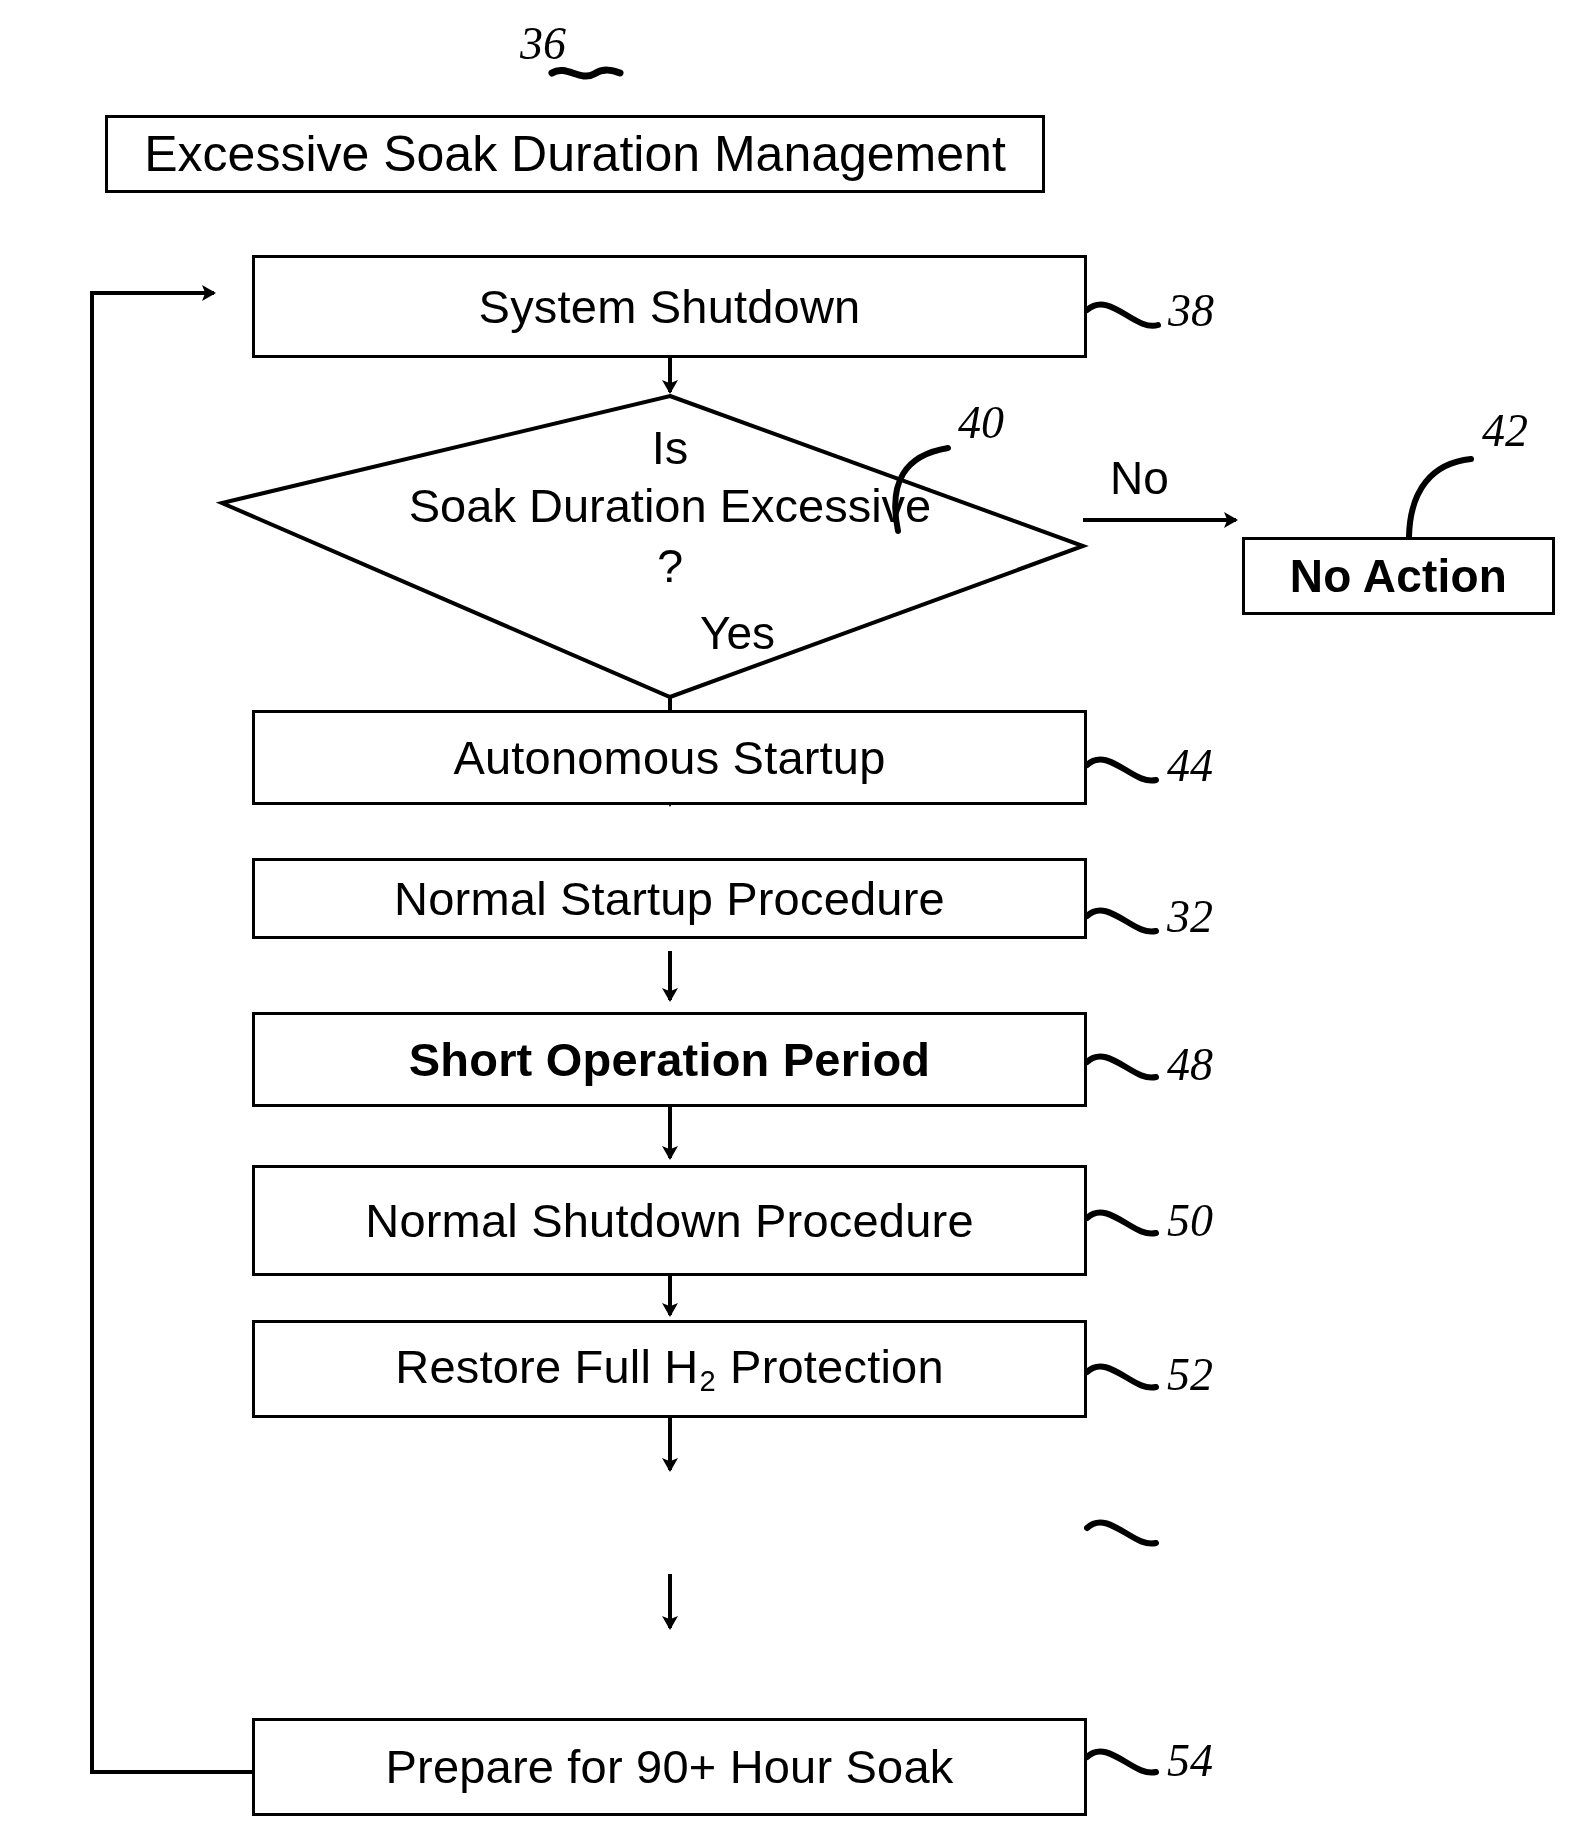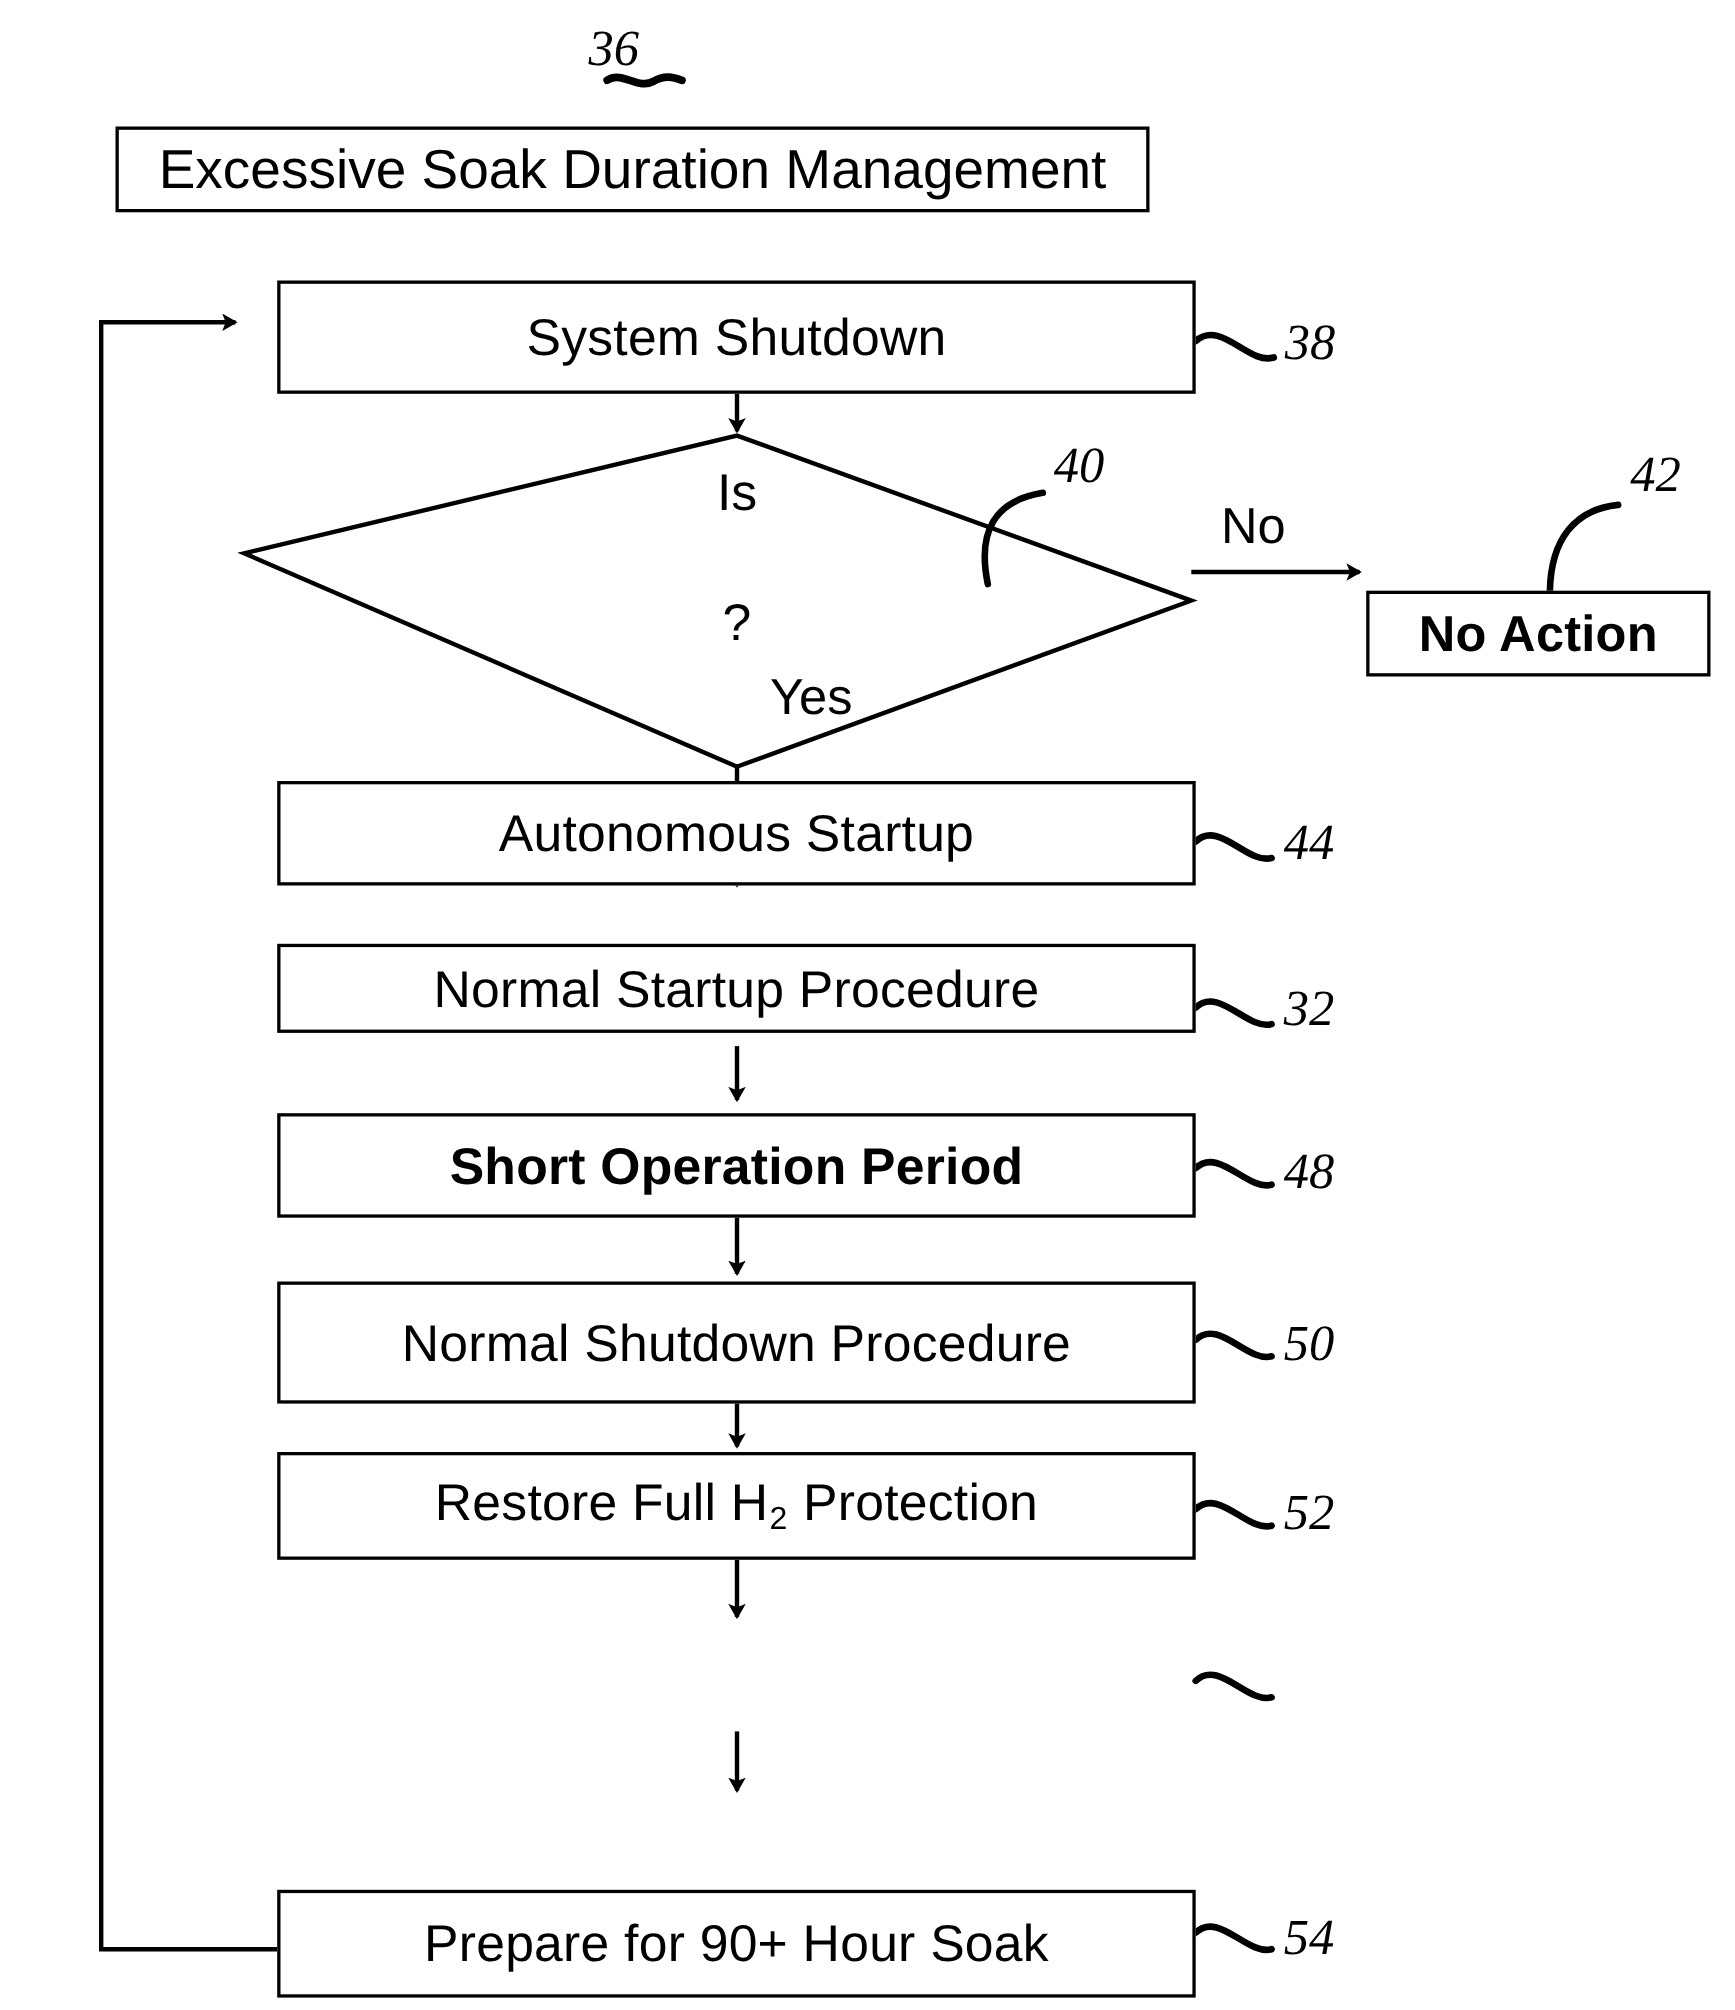--- a/index.html
+++ b/index.html
@@ -126,32 +126,33 @@
     <path d="M1409,537 C1410,490 1432,463 1471,459" fill="none" stroke="#000000" stroke-width="6" stroke-linecap="round"></path>
     <path d="M1087,765 C1108,745 1134,786 1156,780" fill="none" stroke="#000000" stroke-width="6" stroke-linecap="round"></path>
     <path d="M1087,916 C1108,896 1134,937 1156,931" fill="none" stroke="#000000" stroke-width="6" stroke-linecap="round"></path>
     <path d="M1087,1062 C1108,1042 1134,1083 1156,1077" fill="none" stroke="#000000" stroke-width="6" stroke-linecap="round"></path>
     <path d="M1087,1218 C1108,1198 1134,1239 1156,1233" fill="none" stroke="#000000" stroke-width="6" stroke-linecap="round"></path>
     <path d="M1087,1372 C1108,1352 1134,1393 1156,1387" fill="none" stroke="#000000" stroke-width="6" stroke-linecap="round"></path>
     <path d="M1087,1528 C1108,1508 1134,1549 1156,1543" fill="none" stroke="#000000" stroke-width="6" stroke-linecap="round"></path>
     <path d="M1087,1757 C1108,1737 1134,1778 1156,1772" fill="none" stroke="#000000" stroke-width="6" stroke-linecap="round"></path>
   </svg>
 
-  <div class="fig-num" style="left:535px; top:21px;">36</div>
+  <div class="fig-num" style="left:520px; top:21px;">36</div>
 
   <div class="node title-box" style="left:105px; top:115px; width:940px; height:78px;">
     <span class="node-label">Excessive Soak Duration Management</span>
   </div>
 
   <div class="node process-box" style="left:252px; top:255px; width:835px; height:103px;">
     <span class="node-label">System Shutdown</span>
   </div>
   <div class="ref-num" style="left:1168px; top:288px;">38</div>
 
   <div class="diamond-text" style="left:570px; top:422px; width:200px;">Is</div>
+  <div class="diamond-text" style="left:290px; top:480px; width:760px;">Soak Duration Excessive</div>
   <div class="diamond-text" style="left:570px; top:540px; width:200px;">?</div>
   <div class="ref-num" style="left:958px; top:400px;">40</div>
 
   <div class="edge-label" style="left:1110px; top:455px;">No</div>
 
   <div class="node process-box small-box" style="left:1242px; top:537px; width:313px; height:78px;">
     <span class="node-label">No Action</span>
   </div>
   <div class="ref-num" style="left:1482px; top:408px;">42</div>
 

